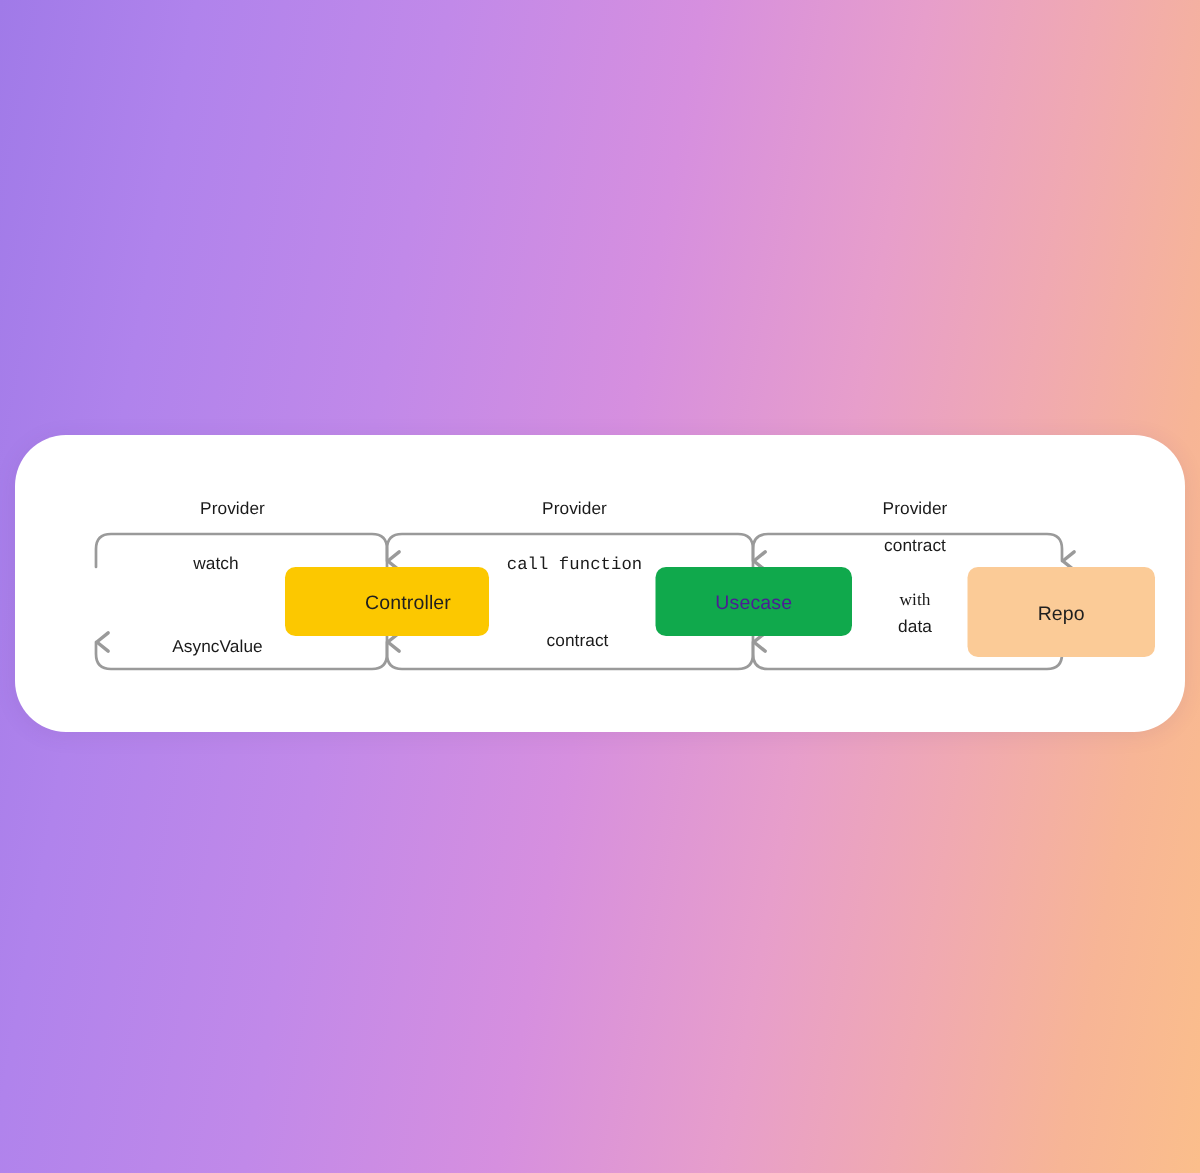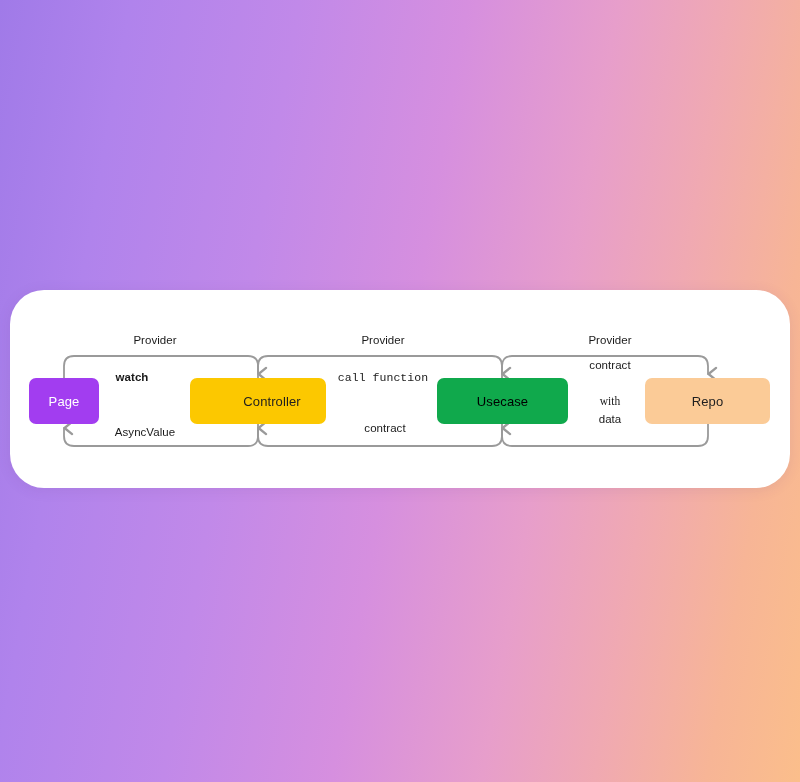--- a/index.html
+++ b/index.html
@@ -69,28 +69,28 @@
     background: #fcc800;
     color: #1f1f1f;
     padding-left: 28px;
   }
   .node-usecase {
     left: 437px;
     top: 378px;
     width: 131px;
     height: 46px;
     background: #10a94c;
-    color: #000000;
+    color: #4c1d95;
     justify-content: center;
   }
   .node-repo {
     left: 645px;
     top: 378px;
     width: 125px;
-    height: 46px;
+    height: 60px;
     background: #fbcb97;
     color: #1f1f1f;
   }
   .edge-label {
     position: absolute;
     font-size: 11.5px;
     color: #1a1a1a;
     text-align: center;
     line-height: 17px;
     transform: translate(-50%, -50%);
@@ -124,35 +124,32 @@
       <path d="M502,378 L502,366 Q502,356 512,356 L698,356 Q708,356 708,366 L708,374" marker-end="url(#arrow-down)"></path>
 
       <path d="M258,424 L258,436 Q258,446 248,446 L74,446 Q64,446 64,436 L64,428" marker-end="url(#arrow-up)"></path>
 
       <path d="M502,424 L502,436 Q502,446 492,446 L268,446 Q258,446 258,436 L258,428" marker-end="url(#arrow-up)"></path>
 
       <path d="M708,424 L708,436 Q708,446 698,446 L512,446 Q502,446 502,436 L502,428" marker-end="url(#arrow-up)"></path>
     </g>
   </svg>
 
-  <div class="node node-page">
-    <span>Page</span>
-  </div>
   <div class="node node-controller">
     <span>Controller</span>
   </div>
   <div class="node node-usecase">
     <span>Usecase</span>
   </div>
   <div class="node node-repo">
     <span>Repo</span>
   </div>
 
   <div class="edge-label" style="left:155px; top:340px;">Provider</div>
-  <div class="edge-label" style="left:132px; top:377px;font-weight:bold;">watch</div>
+  <div class="edge-label" style="left:144px; top:377px;">watch</div>
   <div class="edge-label" style="left:145px; top:432px;">AsyncValue</div>
 
   <div class="edge-label" style="left:383px; top:340px;">Provider</div>
   <div class="edge-label" style="left:383px; top:377px;font-family:Liberation Mono, monospace;">call function</div>
   <div class="edge-label" style="left:385px; top:428px;">contract</div>
 
   <div class="edge-label" style="left:610px; top:340px;">Provider</div>
   <div class="edge-label" style="left:610px; top:365px;text-align:right;">contract</div>
   <div class="edge-label" style="left:610px; top:401px;font-family:Liberation Serif, serif;">with</div>
   <div class="edge-label" style="left:610px; top:419px;">data</div>

